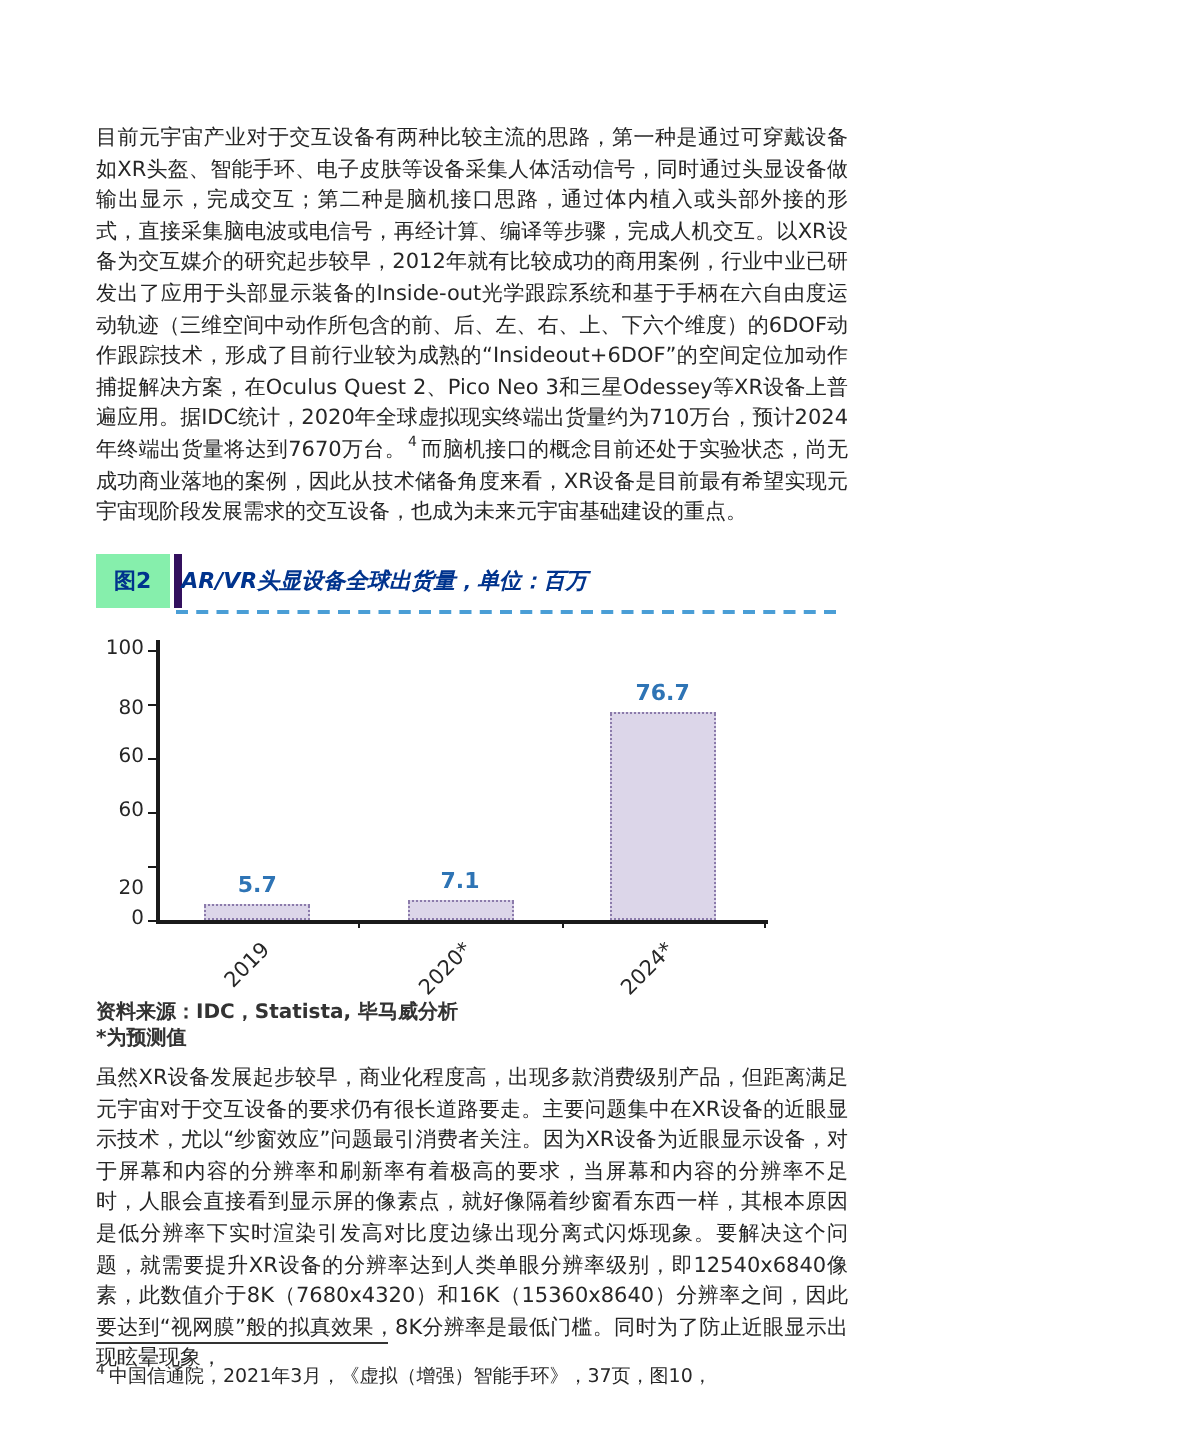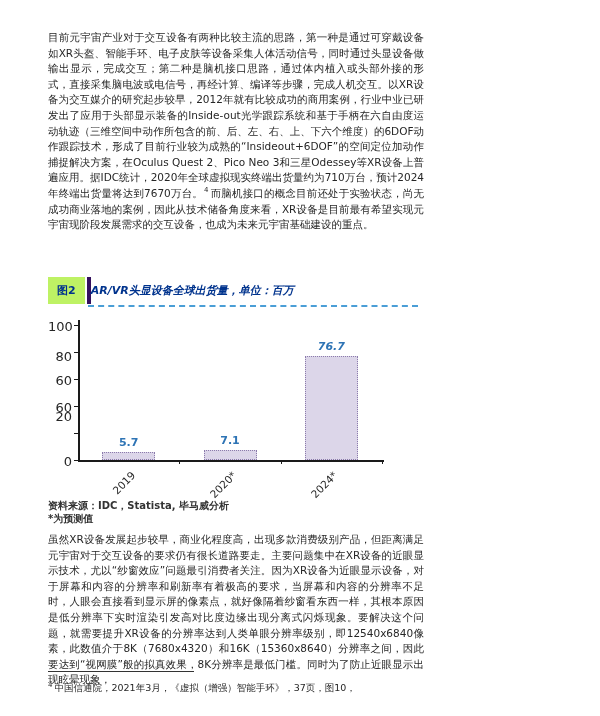--- a/index.html
+++ b/index.html
@@ -22,38 +22,38 @@
   }
   .body-par {
     position: absolute;
     left: 48px;
     width: 376px;
     font-size: 10.5px;
     line-height: 15.6px;
     text-align: justify;
     color: #262626;
   }
-  .par1 { top: 30px; }
+  .par1 { top: 62px; }
   .par2 { top: 532px; }
   sup.fn-ref {
     font-size: 7px;
     vertical-align: super;
     line-height: 0;
     padding: 0 2px 0 1px;
   }
   
   .fig-header {
     position: absolute;
     left: 48px; top: 277px;
     display: flex;
     align-items: stretch;
     height: 27px;
   }
   .fig-tag {
-    background: #bef264;
+    background: #86efac;
     color: #00338d;
     font-weight: bold;
     font-size: 11px;
     display: flex;
     align-items: center;
     padding: 0 9px;
   }
   .fig-tag-divider {
     width: 4px;
     background: #33105e;
@@ -81,21 +81,21 @@
   }
   .yaxis, .xaxis, .ytick-mark, .xtick-mark { position: absolute; background: #1a1a1a; }
   .yaxis { width: 1.5px; }
   .xaxis { height: 1.5px; }
   .ytick-mark { height: 1px; width: 4px; }
   .xtick-mark { width: 1px; height: 4px; }
   .ytick-label {
     position: absolute;
     left: 0; width: 24px;
     text-align: right;
-    font-size: 13px;
+    font-size: 10px;
     color: #262626;
   }
   .bar {
     position: absolute;
     border: 1px dotted #8b7bab;
   }
   .bar-value {
     position: absolute;
     width: 60px;
     text-align: center;
@@ -153,40 +153,40 @@
     <span class="fig-tag-divider"></span>
     <span class="fig-title">AR/VR头显设备全球出货量，单位：百万</span>
   </div>
   <div class="fig-dashed"></div>
 
   <div class="chart" id="chart">
       <div class="yaxis" style="left: 30px; top: 7px; height: 141px;"></div>
       <div class="xaxis" style="left: 30px; top: 147px; width: 306px;"></div>
       <div class="ytick-label" style="top: 140.5px;">0</div>
       <div class="ytick-mark" style="left: 26px; top: 147px;"></div>
-      <div class="ytick-label" style="top: 96px;">20</div>
+      <div class="ytick-label" style="top: 126px;">20</div>
       <div class="ytick-mark" style="left: 26px; top: 120px;"></div>
       <div class="ytick-label" style="top: 86.5px;">60</div>
       <div class="ytick-mark" style="left: 26px; top: 93px;"></div>
       <div class="ytick-label" style="top: 59.5px;">60</div>
       <div class="ytick-mark" style="left: 26px; top: 66px;"></div>
       <div class="ytick-label" style="top: 36px;">80</div>
       <div class="ytick-mark" style="left: 26px; top: 39px;"></div>
       <div class="ytick-label" style="top: 5.5px;">100</div>
       <div class="ytick-mark" style="left: 26px; top: 12px;"></div>
       <div class="bar" style="left: 54.1667px; top: 139.305px; width: 53px; height: 7.695px; background: rgb(220, 214, 233); border-color: rgb(139, 123, 171);"></div>
       <div class="bar-value" style="left: 50.6667px; top: 123.305px; color: rgb(46, 116, 181);">5.7</div>
       <div class="xtick-mark" style="left: 131.333px; top: 147px;"></div>
       <div class="xtick-label" style="left: 20.6667px; top: 156px;">2019</div>
       <div class="bar" style="left: 155.5px; top: 137.415px; width: 53px; height: 9.585px; background: rgb(220, 214, 233); border-color: rgb(139, 123, 171);"></div>
       <div class="bar-value" style="left: 152px; top: 121.415px; color: rgb(46, 116, 181);">7.1</div>
       <div class="xtick-mark" style="left: 232.667px; top: 147px;"></div>
       <div class="xtick-label" style="left: 122px; top: 156px;">2020*</div>
       <div class="bar" style="left: 256.833px; top: 43.455px; width: 53px; height: 103.545px; background: rgb(220, 214, 233); border-color: rgb(139, 123, 171);"></div>
-      <div class="bar-value" style="left: 253.333px; top: 27.455px; color: rgb(46, 116, 181); font-style: italic;">76.7</div>
+      <div class="bar-value" style="left: 253.333px; top: 27.455px; color: rgb(46, 116, 181);">76.7</div>
       <div class="xtick-mark" style="left: 334px; top: 147px;"></div>
       <div class="xtick-label" style="left: 223.333px; top: 156px;">2024*</div>
     </div>
 
   <div class="fig-source src1">资料来源：IDC，Statista, 毕马威分析</div>
   <div class="fig-source src2">*为预测值</div>
 
   <p class="body-par par2">虽然XR设备发展起步较早，商业化程度高，出现多款消费级别产品，但距离满足元宇宙对于交互设备的要求仍有很长道路要走。主要问题集中在XR设备的近眼显示技术，尤以“纱窗效应”问题最引消费者关注。因为XR设备为近眼显示设备，对于屏幕和内容的分辨率和刷新率有着极高的要求，当屏幕和内容的分辨率不足时，人眼会直接看到显示屏的像素点，就好像隔着纱窗看东西一样，其根本原因是低分辨率下实时渲染引发高对比度边缘出现分离式闪烁现象。要解决这个问题，就需要提升XR设备的分辨率达到人类单眼分辨率级别，即12540x6840像素，此数值介于8K（7680x4320）和16K（15360x8640）分辨率之间，因此要达到“视网膜”般的拟真效果，8K分辨率是最低门槛。同时为了防止近眼显示出现眩晕现象，</p>
 
   <div class="fn-sep"></div>

